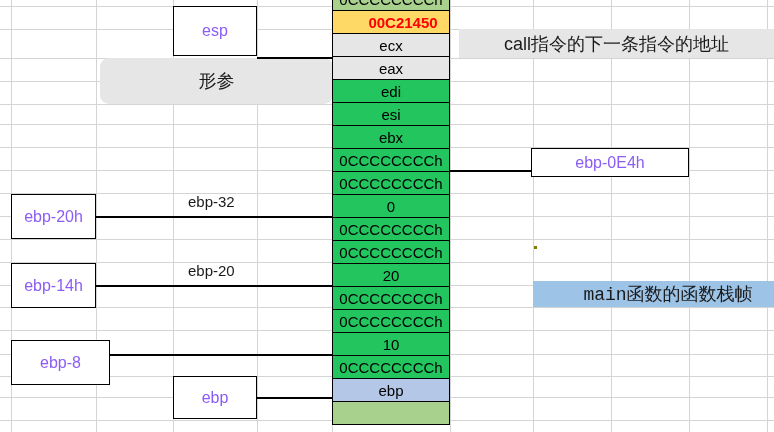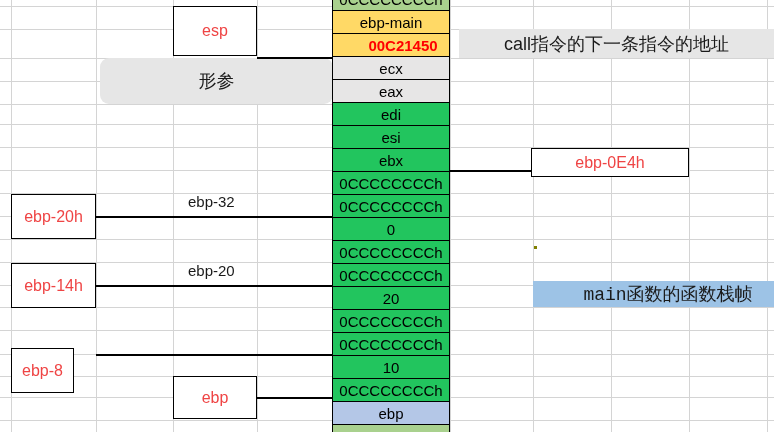--- a/index.html
+++ b/index.html
@@ -31,21 +31,21 @@
   .c-green{background:#a9d18e;}
   .c-yellow{background:#ffd966;}
   .c-gray{background:#e7e6e6;}
   .c-blue{background:#22c55e;}
   .c-blue-lt{background:#b4c7e7;}
   .c-red-text{color:#ff0000;font-weight:bold;padding-left:24px;}
 
   
   .box{position:absolute;box-sizing:border-box;border:1.5px solid #000;background:#fff;
        display:flex;align-items:center;justify-content:center;
-       font-size:16px;color:#ef4444;white-space:nowrap;}
+       font-size:16px;color:#8b5cf6;white-space:nowrap;}
 
   
   .lead{position:absolute;height:1.5px;background:#000;}
 
   
   .tlabel{position:absolute;font-size:15px;color:#1a1a1a;white-space:nowrap;}
   .dot{position:absolute;width:3px;height:3px;background:#808000;}
 </style>
 </head>
 <body>
@@ -93,23 +93,20 @@
   </div>
 
   <div class="band band-blue" style="left:533px;top:281px;width:270px;height:26px;font-family:Liberation Mono, monospace;">
     <span>main函数的函数栈帧</span>
   </div>
 
   <div id="stack" style="top: -12px;">
       <div class="cell c-green first">
         <span>0CCCCCCCCh</span>
       </div>
-      <div class="cell c-yellow">
-        <span>ebp-main</span>
-      </div>
       <div class="cell c-yellow c-red-text">
         <span>00C21450</span>
       </div>
       <div class="cell c-gray">
         <span>ecx</span>
       </div>
       <div class="cell c-gray">
         <span>eax</span>
       </div>
       <div class="cell c-blue">
@@ -181,21 +178,21 @@
   </div>
 
   <div class="box" style="left:11px;top:194px;width:85px;height:45px;">
     <span>ebp-20h</span>
   </div>
 
   <div class="box" style="left:11px;top:263px;width:85px;height:45px;align-items:center;">
     <span>ebp-14h</span>
   </div>
 
-  <div class="box" style="left:11px;top:348px;width:63px;height:45px;">
+  <div class="box" style="left:11px;top:340px;width:99px;height:45px;">
     <span>ebp-8</span>
   </div>
 
   <div class="box" style="left:173px;top:376px;width:84px;height:43px;">
     <span>ebp</span>
   </div>
 
   <div class="box" style="left:531px;top:148px;width:158px;height:29px;">
     <span>ebp-0E4h</span>
   </div>

